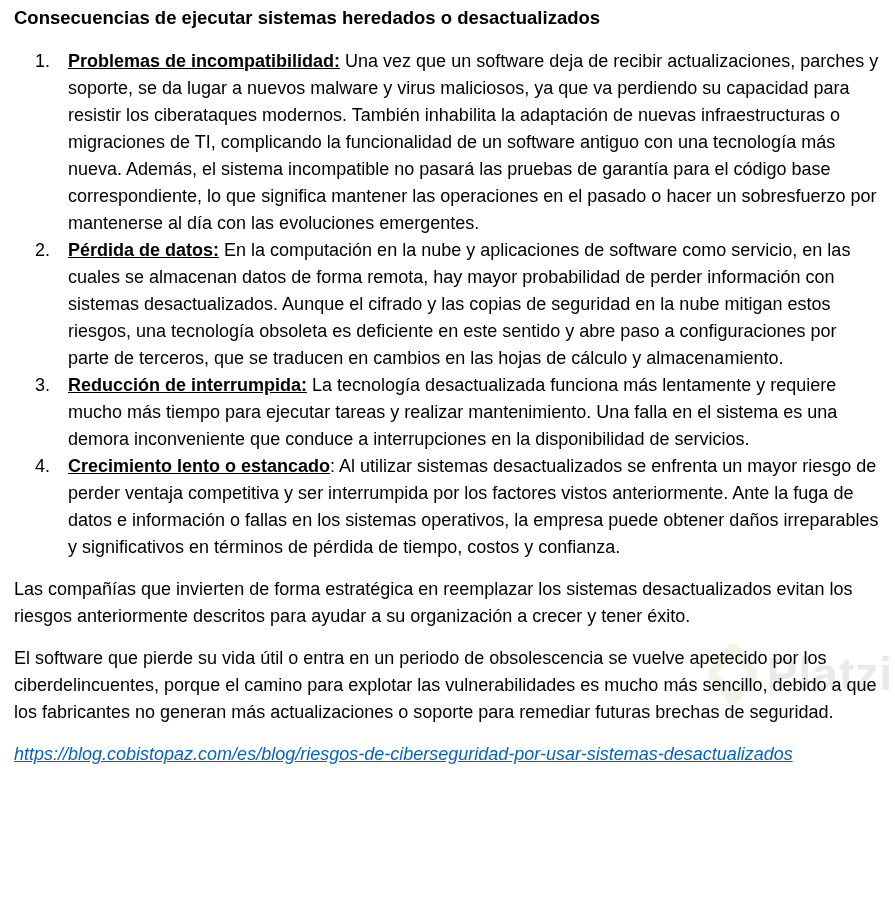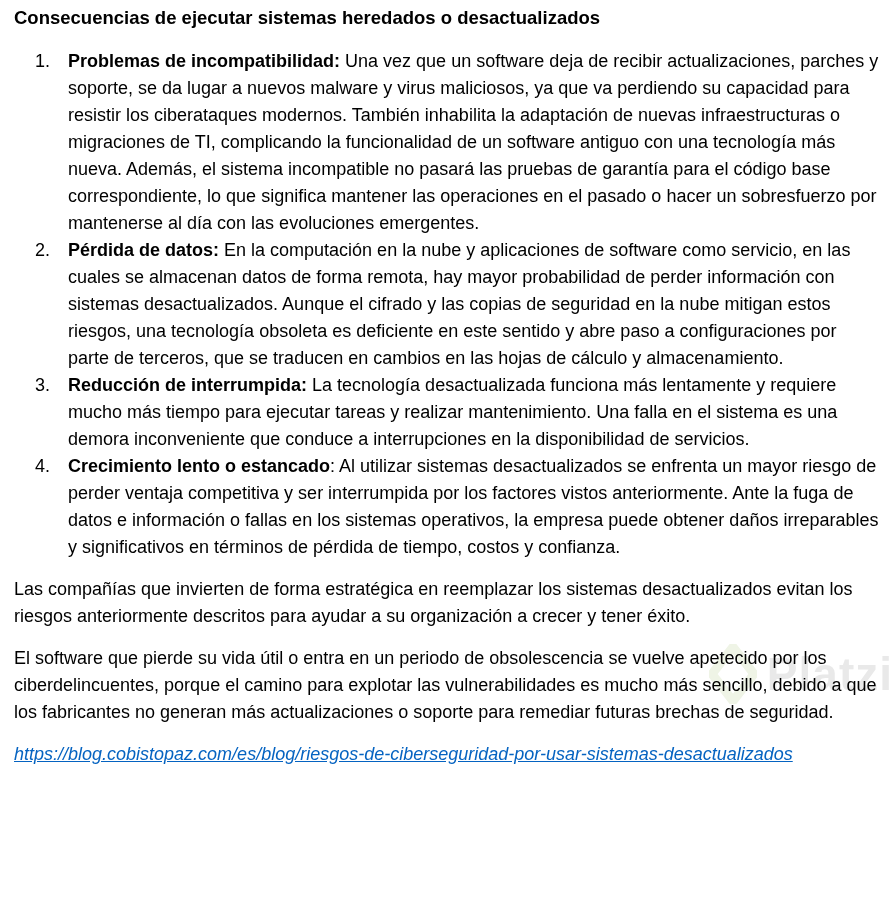--- a/index.html
+++ b/index.html
@@ -36,21 +36,21 @@
   }
   ol.consequences li {
     position: relative;
     margin: 0;
   }
   ol.consequences .num {
     position: absolute;
     left: -33px;
     top: 0;
   }
-  ol.consequences .lead { font-weight: bold; }
+  ol.consequences .lead { font-weight: bold; text-decoration: underline; }
   .doc p {
     margin: 15px 0 0 0;
   }
   .link-block { margin: 15px 0 0 0; font-style: italic; }
   a.doclink {
     color: #0563C1;
     text-decoration: underline;
     word-break: break-word;
   }
   .watermark {

